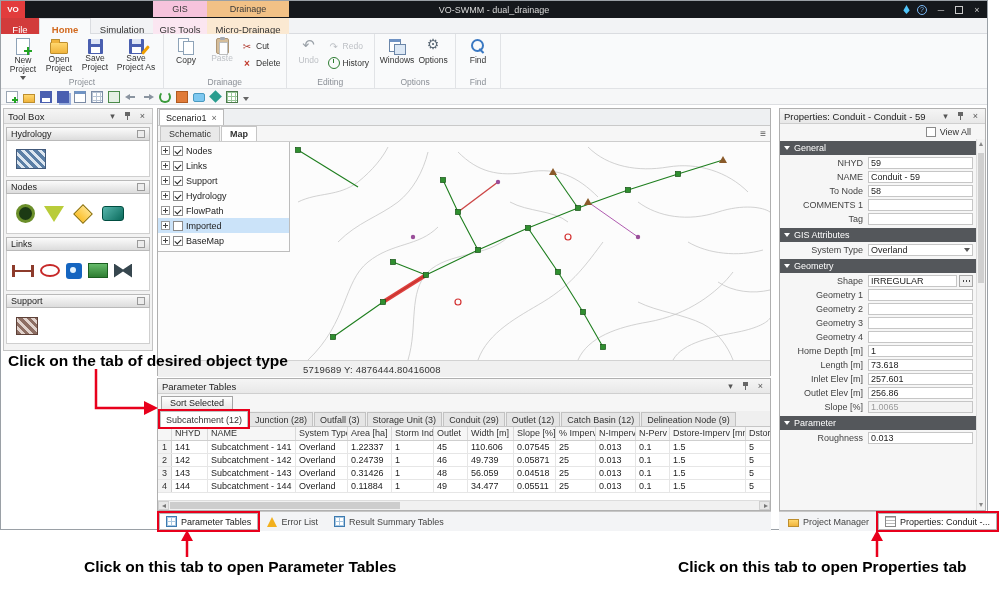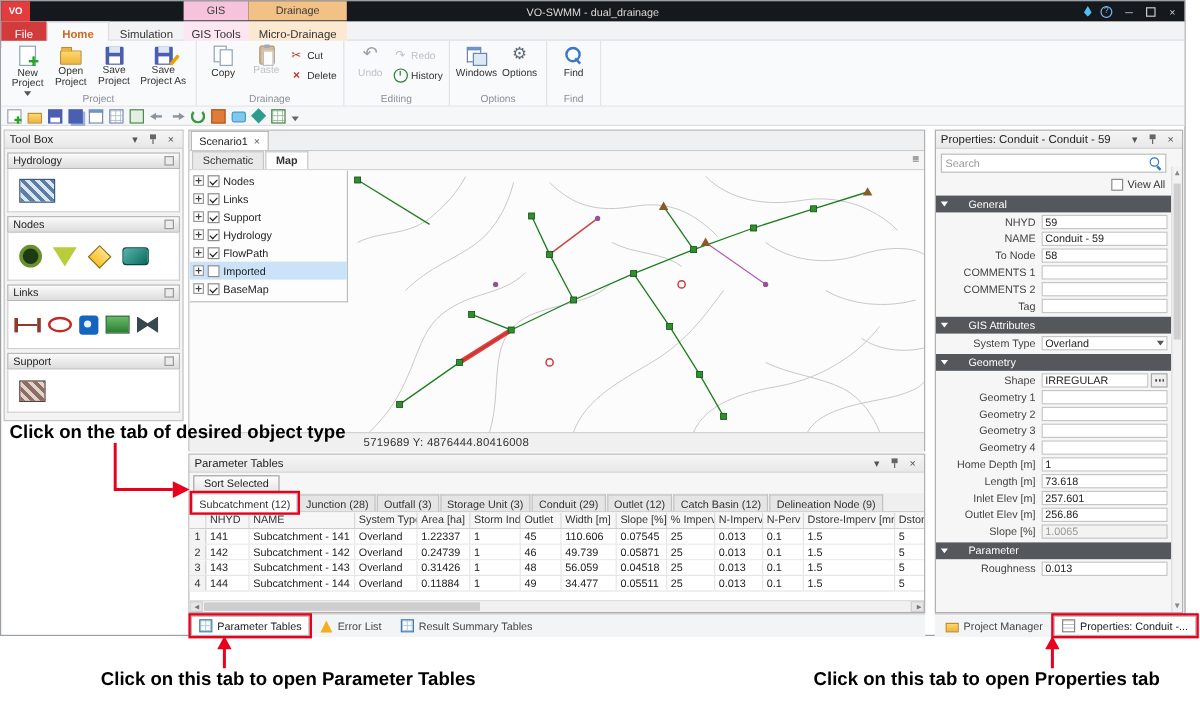--- a/index.html
+++ b/index.html
@@ -185,21 +185,21 @@
 .props{position:absolute;left:778px;top:107px;width:207px;height:403px;border:1px solid #b0b0b0;background:#f6f6f6;overflow:hidden}
 .props-body{position:absolute;left:0;right:0;top:15px;bottom:0}
 .props-scroll{margin-right:9px}
 .psearch{margin:4px 4px 2px;height:16px;background:#fff;border:1px solid #bdbdbd;display:flex;align-items:center;padding:0 3px}
 .psearch input{flex:1;border:none;outline:none;font-size:9px;font-family:"Liberation Sans",sans-serif;color:#333;background:transparent;min-width:0}
 .psearch input::placeholder{color:#999}
 .mag{width:10px;height:10px;position:relative;flex:0 0 auto}
 .mag::before{content:"";position:absolute;left:0;top:0;width:6px;height:6px;border:1.5px solid #2e77c5;border-radius:50%}
 .mag::after{content:"";position:absolute;left:7px;top:7px;width:4px;height:1.5px;background:#2e77c5;transform:rotate(45deg);transform-origin:0 0}
 .viewall{display:flex;justify-content:flex-end;align-items:center;gap:4px;height:15px;padding-right:5px;font-size:9px;color:#333}
-.prop-sec{height:14px;background:#54575b;color:#fff;display:flex;align-items:center;font-size:9px;padding-left:4px;gap:17px;margin:2px 0 1px}
+.prop-sec{height:14px;background:#54575b;color:#fff;display:flex;align-items:center;font-size:9px;padding-left:4px;gap:4px;margin:2px 0 1px}
 .sec-caret{width:0;height:0;border-left:3.5px solid transparent;border-right:3.5px solid transparent;border-top:4.5px solid #fff}
 .prop-row{display:flex;align-items:center;height:14px;padding:0 3px 0 2px}
 .prop-label{flex:0 0 86px;text-align:right;font-size:9px;color:#444;padding-right:5px;white-space:nowrap;overflow:hidden}
 .prop-input{flex:1;height:12px;background:#fff;border:1px solid #c6c6c6;font-size:9px;color:#222;display:flex;align-items:center;padding:0 2px;min-width:0}
 .pv{white-space:nowrap;overflow:hidden}
 .prop-row.disabled .prop-input{background:#f3f3f3;color:#9a9a9a}
 .prop-dd{display:none;margin-left:auto;width:0;height:0;border-left:3px solid transparent;border-right:3px solid transparent;border-top:4px solid #555}
 .prop-row.type-dropdown .prop-dd{display:block}
 .prop-ell{display:none;margin-left:2px;width:14px;height:12px;border:1px solid #a8a8a8;background:#efefef;align-items:center;justify-content:center;flex:0 0 auto}
 .prop-row.type-ellipsis .prop-ell{display:flex}
@@ -620,24 +620,20 @@
     <div class="panel-head">
       <span class="ph-title">Properties: Conduit - Conduit - 59</span>
       <span class="ph-ic">▾</span>
       <span class="ph-ic">
           <span class="pin-icon"></span>
         </span>
       <span class="ph-ic">×</span>
     </div>
     <div class="props-body">
       <div class="props-scroll">
-        <div class="psearch">
-          <input type="text" placeholder="Search" style="">
-          <span class="mag"></span>
-        </div>
         <div class="viewall">
           <span class="cb"></span>
           <span>View All</span>
         </div>
         <div class="prop-sec">
           <span class="sec-caret"></span>
           <span>General</span>
         </div>
         <div class="prop-row">
             <span class="prop-label">NHYD</span>
@@ -658,28 +654,20 @@
           <div class="prop-row">
             <span class="prop-label">To Node</span>
             <span class="prop-input">
               <span class="pv">58</span>
 
             </span>
 
           </div>
           <div class="prop-row">
             <span class="prop-label">COMMENTS 1</span>
-            <span class="prop-input">
-              <span class="pv"></span>
-
-            </span>
-
-          </div>
-          <div class="prop-row">
-            <span class="prop-label">COMMENTS 2</span>
             <span class="prop-input">
               <span class="pv"></span>
 
             </span>
 
           </div>
           <div class="prop-row">
             <span class="prop-label">Tag</span>
             <span class="prop-input">
               <span class="pv"></span>

